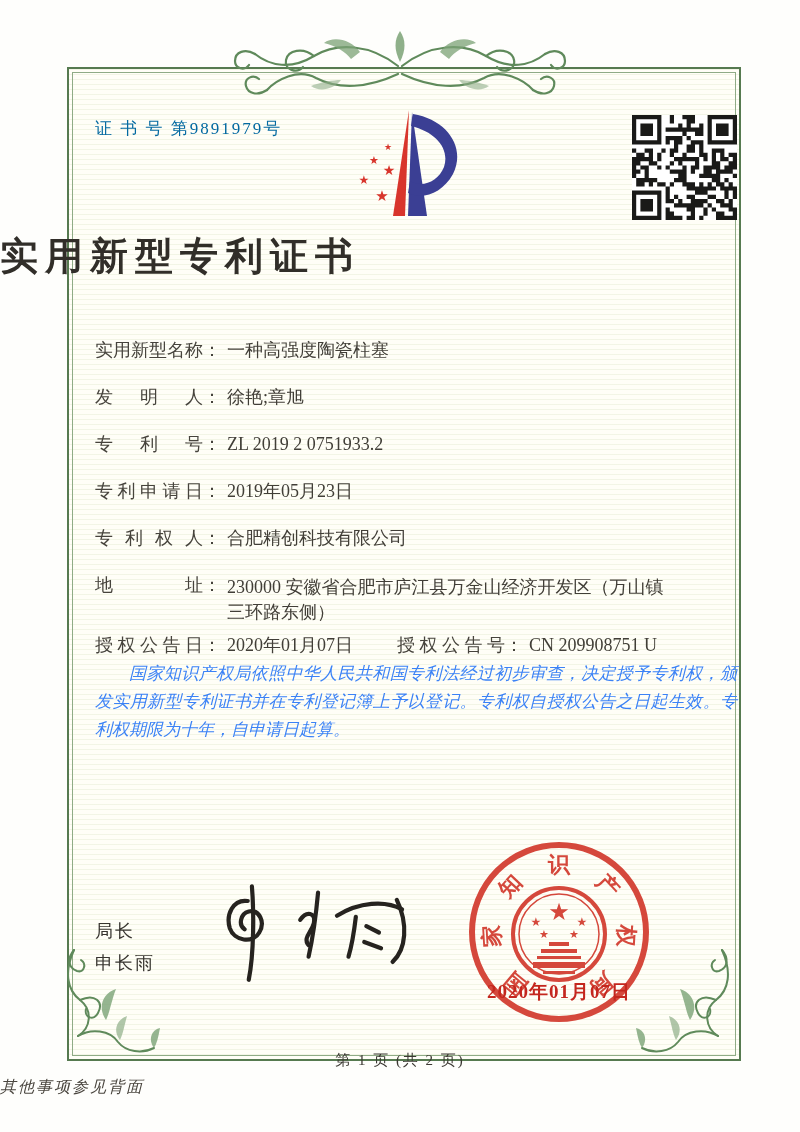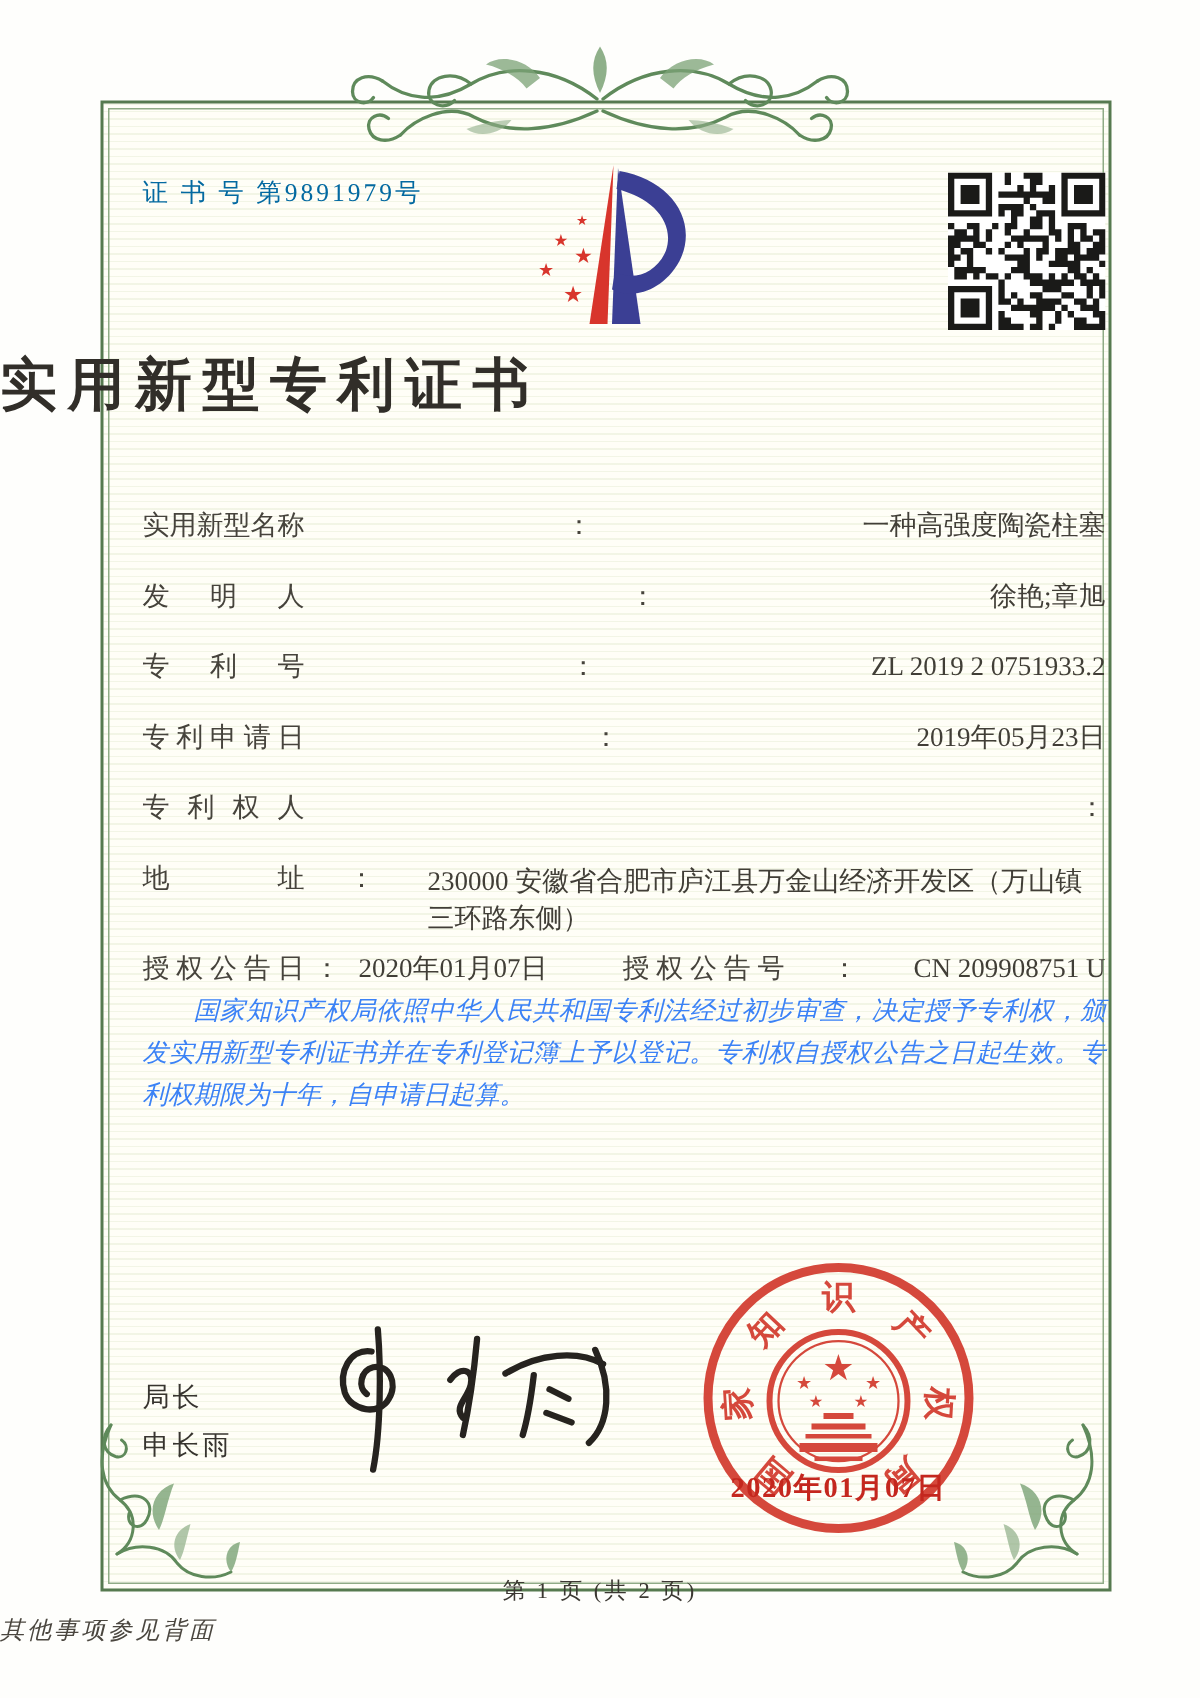--- a/index.html
+++ b/index.html
@@ -27,31 +27,31 @@
   
   .cert-no{position:absolute;left:95px;top:117px;font-size:17px;letter-spacing:2px;color:#0369a1;}
   .logo{position:absolute;left:336px;top:104px;}
   .qr{position:absolute;left:632px;top:115px;}
   .title{
     position:absolute;left:0;right:0;top:231px;
     font-size:38px;font-weight:700;letter-spacing:7px;color:#312e29;
   }
   
   .fields{position:absolute;left:95px;top:340px;width:642px;font-size:18px;color:#413e37;}
-  .frow{display:flex;align-items:flex-start;line-height:21px;margin-bottom:26px;justify-content:space-between;}
+  .frow{display:flex;align-items:flex-start;line-height:21px;margin-bottom:26px;}
   .flabel{
     display:inline-block;width:108px;flex:0 0 108px;
     text-align:justify;text-align-last:justify;color:#46433c;
   }
   .colon{flex:0 0 auto;color:#46433c;}
   .fvalue{margin-left:6px;}
   .frow.addr{margin-bottom:10px;}
   .frow.addr .fvalue{max-width:452px;line-height:25px;}
   .grant{display:flex;}
-  .grant .pair2{margin-left:44px;display:flex;gap:31px;}
+  .grant .pair2{margin-left:44px;display:flex;}
   
   .body-text{
     position:absolute;left:95px;top:660px;width:642px;
     font-size:17px;line-height:28px;color:#3b82f6;font-style:italic;
     text-align:justify;
   }
   .body-text p{margin:0;text-indent:2em;}
   
   .signer-title{position:absolute;left:95px;top:919px;font-size:18px;color:#37342f;letter-spacing:2px;}
   .signer-name{position:absolute;left:95px;top:951px;font-size:18px;color:#37342f;letter-spacing:2px;}
@@ -149,20 +149,21 @@
     <span class="fvalue">ZL 2019 2 0751933.2</span>
   </div>
   <div class="frow">
     <span class="flabel">专利申请日</span>
       <span class="colon">：</span>
     <span class="fvalue">2019年05月23日</span>
   </div>
   <div class="frow">
     <span class="flabel">专利权人</span>
       <span class="colon">：</span>
+    <span class="fvalue">合肥精创科技有限公司</span>
   </div>
   <div class="frow addr">
     <span class="flabel">地址</span>
       <span class="colon">：</span>
     <span class="fvalue">230000 安徽省合肥市庐江县万金山经济开发区（万山镇三环路东侧）</span>
   </div>
   <div class="frow grant">
     <span class="flabel">授权公告日</span>
       <span class="colon">：</span>
     <span class="fvalue">2020年01月07日</span>

